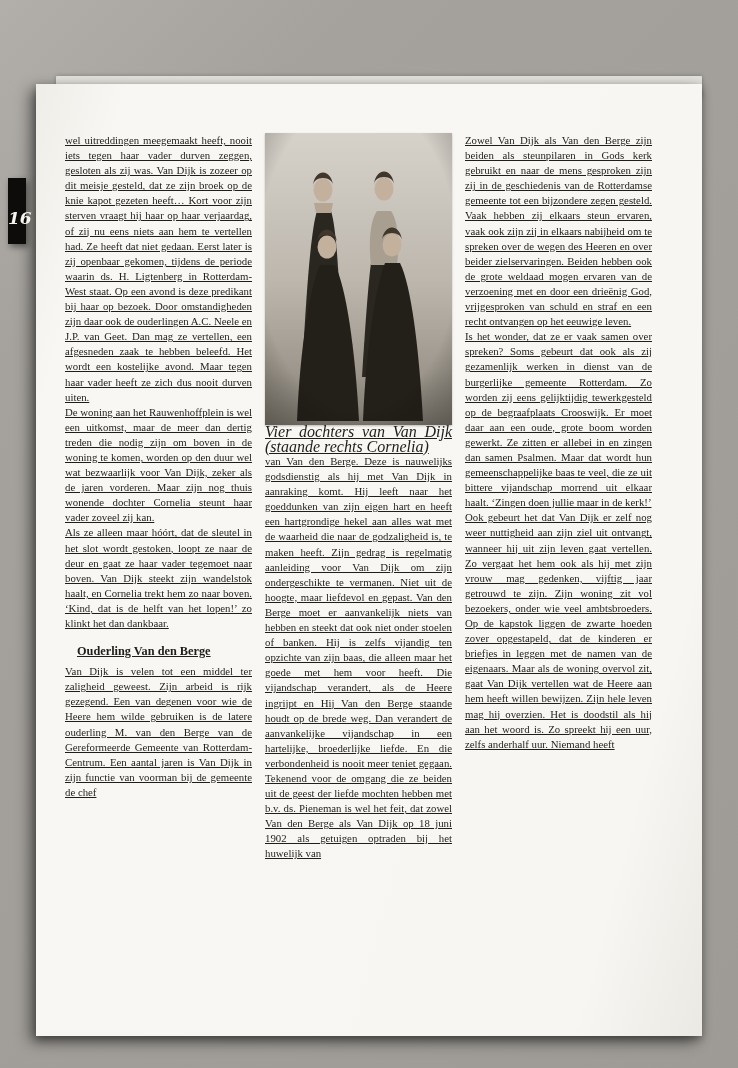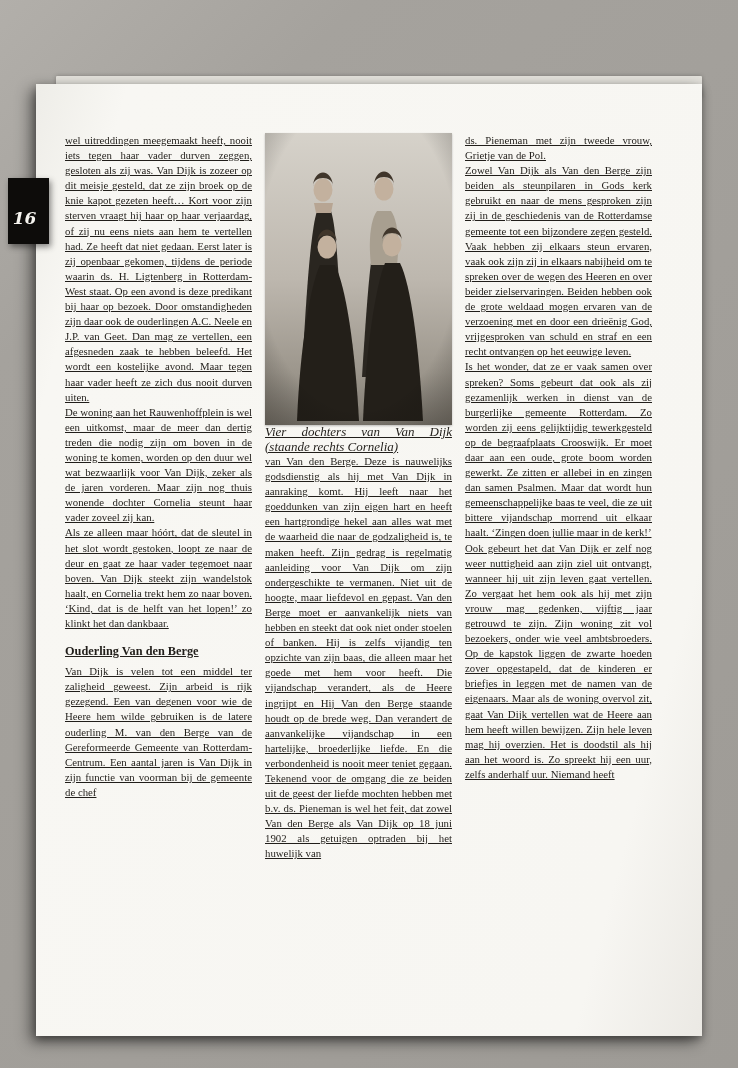--- a/index.html
+++ b/index.html
@@ -14,45 +14,45 @@
   .under-page {
     position:absolute; left:56px; top:76px; width:646px; height:22px;
     background:#e2e0da; box-shadow:0 0 4px rgba(0,0,0,0.25); border-radius:1px;
   }
   .paper {
     position:absolute; left:36px; top:84px; width:666px; height:952px;
     background:linear-gradient(105deg,#eeedE8 0%,#f8f7f3 10%,#f7f6f2 86%,#ebe9e4 100%);
     box-shadow:-6px 6px 14px rgba(0,0,0,0.45), 0 3px 8px rgba(0,0,0,0.35);
   }
   .page-tab {
-    position:absolute; left:-28px; top:94px; width:41px; height:66px;
+    position:absolute; left:-28px; top:94px; width:18px; height:66px;
     background:#0d0c0a; box-shadow:2px 3px 6px rgba(0,0,0,0.45);
   }
   .page-tab span {
     position:absolute; left:0; right:8px; top:30px; text-align:center;
     color:#f5f4ef; font-size:17px; font-weight:700; font-style:italic;
     font-family:"DejaVu Serif","Liberation Serif",serif;
   }
   .col {
     position:absolute; top:49px; width:187px;
     font-size:10.8px; line-height:15.1px; text-align:justify;text-decoration:underline;
   }
   .col-left  { left:29px; }
   .col-mid   { left:229px; }
   .col-right { left:429px; }
   .col p { margin:0; }
   .gap { margin-top:15px; }
-  h3 { font-size:12.3px; font-weight:700; margin:13px 0 5px; text-align:left; }
+  h3 { font-size:12.3px; font-weight:700; margin:13px 12px 5px; text-align:left; }
   .photo {
     width:187px; height:292px; overflow:hidden;
     box-shadow:0 1px 2px rgba(0,0,0,0.25);
     background:#b5b0a8;
   }
   .caption {
-    font-style:italic; font-size:13px; line-height:14.5px; margin-top:7px;
+    font-style:italic; font-size:16px; line-height:14.5px; margin-top:7px;
     text-align:justify;
   }
   .after-caption { margin-top:13px; }
 </style>
 </head>
 <body>
 
 <div class="scan">
   <div class="under-page"></div>
 
@@ -105,20 +105,19 @@
           <ellipse cx="127" cy="112" rx="9.5" ry="11.5" fill="#c3b19e"></ellipse>
           <path d="M117 109 C116 97 138 97 137 109 C137 100 132 94.5 127 94.5 C122 94.5 117 100 117 109 Z" fill="#40362b"></path>
           <rect width="187" height="292" fill="url(#vig)"></rect>
         </svg>
       </div>
       <p class="caption">Vier dochters van Van Dijk (staande rechts Cornelia)</p>
       <p class="after-caption">van Van den Berge. Deze is nauwelijks godsdienstig als hij met Van Dijk in aanraking komt. Hij leeft naar het goeddunken van zijn eigen hart en heeft een hartgrondige hekel aan alles wat met de waarheid die naar de godzaligheid is, te maken heeft. Zijn gedrag is regelmatig aanleiding voor Van Dijk om zijn ondergeschikte te vermanen. Niet uit de hoogte, maar liefdevol en gepast. Van den Berge moet er aanvankelijk niets van hebben en steekt dat ook niet onder stoelen of banken. Hij is zelfs vijandig ten opzichte van zijn baas, die alleen maar het goede met hem voor heeft. Die vijandschap verandert, als de Heere ingrijpt en Hij Van den Berge staande houdt op de brede weg. Dan verandert de aanvankelijke vijandschap in een hartelijke, broederlijke liefde. En die verbondenheid is nooit meer teniet gegaan. Tekenend voor de omgang die ze beiden uit de geest der liefde mochten hebben met b.v. ds. Pieneman is wel het feit, dat zowel Van den Berge als Van Dijk op 18 juni 1902 als getuigen optraden bij het huwelijk van</p>
     </div>
 
     <div class="col col-right">
-      <p>ds. Pieneman met zijn tweede vrouw, Grietje van de Pol.</p>
       <p>Zowel Van Dijk als Van den Berge zijn beiden als steunpilaren in Gods kerk gebruikt en naar de mens gesproken zijn zij in de geschiedenis van de Rotterdamse gemeente tot een bijzondere zegen gesteld. Vaak hebben zij elkaars steun ervaren, vaak ook zijn zij in elkaars nabijheid om te spreken over de wegen des Heeren en over beider zielservaringen. Beiden hebben ook de grote weldaad mogen ervaren van de verzoening met en door een drieënig God, vrijgesproken van schuld en straf en een recht ontvangen op het eeuwige leven.</p>
       <p>Is het wonder, dat ze er vaak samen over spreken? Soms gebeurt dat ook als zij gezamenlijk werken in dienst van de burgerlijke gemeente Rotterdam. Zo worden zij eens gelijktijdig tewerkgesteld op de begraafplaats Crooswijk. Er moet daar aan een oude, grote boom worden gewerkt. Ze zitten er allebei in en zingen dan samen Psalmen. Maar dat wordt hun gemeenschappelijke baas te veel, die ze uit bittere vijandschap morrend uit elkaar haalt. ‘Zingen doen jullie maar in de kerk!’</p>
       <p class="gap">Ook gebeurt het dat Van Dijk er zelf nog weer nuttigheid aan zijn ziel uit ontvangt, wanneer hij uit zijn leven gaat vertellen. Zo vergaat het hem ook als hij met zijn vrouw mag gedenken, vijftig jaar getrouwd te zijn. Zijn woning zit vol bezoekers, onder wie veel ambtsbroeders. Op de kapstok liggen de zwarte hoeden zover opgestapeld, dat de kinderen er briefjes in leggen met de namen van de eigenaars. Maar als de woning overvol zit, gaat Van Dijk vertellen wat de Heere aan hem heeft willen bewijzen. Zijn hele leven mag hij overzien. Het is doodstil als hij aan het woord is. Zo spreekt hij een uur, zelfs anderhalf uur. Niemand heeft</p>
     </div>
 
   </div>
 </div>
 
 </body></html>

